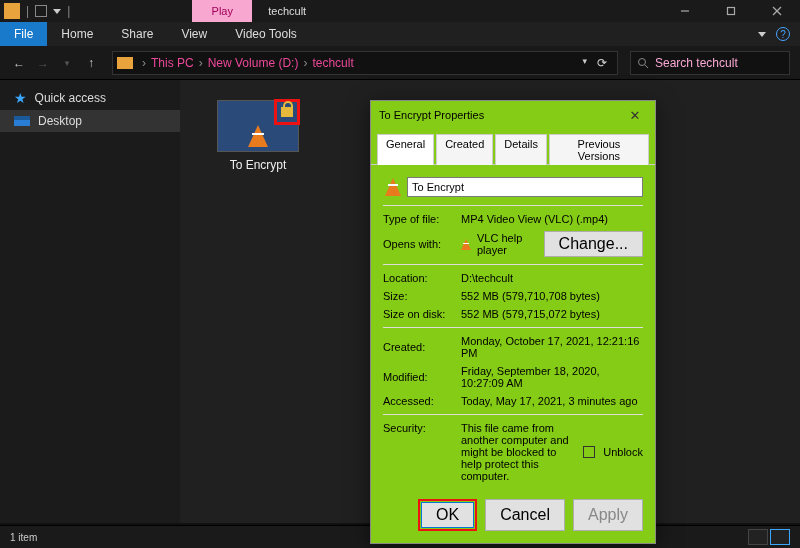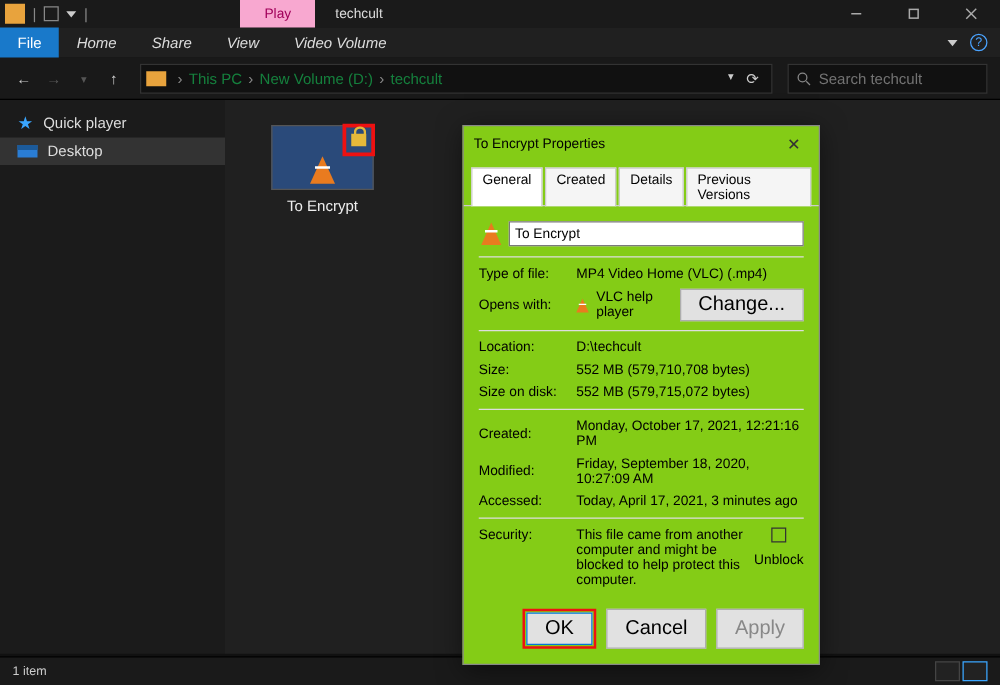--- a/index.html
+++ b/index.html
@@ -13,36 +13,36 @@
   .tb-down { width:0;height:0;border-left:4px solid transparent;border-right:4px solid transparent;border-top:5px solid #ccc; margin-left:2px; }
   .tb-play { margin-left:120px; background:#f8a8d0; color:#a0005a; height:22px; display:flex; align-items:center; justify-content:center; width:60px; font-size:11px; }
   .tb-tabname { margin-left:8px; color:#ddd; font-size:11px; padding:0 8px; }
   .tb-sys { margin-left:auto; display:flex; }
   .tb-btn { width:46px; height:22px; display:flex; align-items:center; justify-content:center; color:#aaa; }
   .tb-btn svg { width:10px; height:10px; }
 
   
   .ribbon { height:24px; background:#202020; display:flex; align-items:stretch; font-size:12px; }
   .rb-file { background:#1979ca; color:#fff; padding:0 14px; display:flex; align-items:center; }
-  .rb-item { color:#ddd; padding:0 14px; display:flex; align-items:center;font-style:italic; }
+  .rb-item { color:#ddd; padding:0 14px; display:flex; align-items:center; }
   .rb-right { margin-left:auto; display:flex; align-items:center; gap:10px; padding-right:10px; color:#ccc; }
   .rb-chev { width:0;height:0;border-left:4px solid transparent;border-right:4px solid transparent;border-top:5px solid #ccc; }
   .rb-help { width:14px;height:14px;border:1px solid #4aa3ff;border-radius:50%; display:flex;align-items:center;justify-content:center;color:#4aa3ff;font-size:10px; }
 
   
   .navrow { height:34px; background:#191919; display:flex; align-items:center; padding:0 10px; gap:6px; border-bottom:1px solid #000; }
   .nav-arrow { color:#ccc; width:18px; text-align:center; }
   .nav-arrow.dim { color:#555; }
   .up { color:#ccc; }
   .addr { flex:1; display:flex; align-items:center; background:#111; border:1px solid #333; height:24px; padding:0 4px; margin:0 6px; }
   .addr .folder-icon { width:16px;height:12px;background:#e8a33d; margin-right:6px; }
-  .addr .crumb { color:#15803d; padding:0 2px; }
+  .addr .crumb { color:#ec4899; padding:0 2px; }
   .addr .gt { color:#888; padding:0 3px; }
   .addr-right { display:flex; gap:10px; color:#ccc; margin-left:auto; padding:0 6px; }
-  .search { width:160px; height:24px; border:1px solid #333; background:#111; display:flex; align-items:center; color:#737373; padding:0 6px; gap:6px; }
+  .search { width:160px; height:24px; border:1px solid #333; background:#111; display:flex; align-items:center; color:#f9a8d4; padding:0 6px; gap:6px; }
   .search svg { width:12px; height:12px; }
 
   
   .body { display:flex; height:443px; }
   .sidebar { width:180px; background:#1b1b1b; padding-top:6px; }
   .sb-item { display:flex; align-items:center; gap:8px; padding:4px 14px; color:#ddd; }
   .sb-star { color:#3aa6ff; font-size:14px; }
   .sb-desktop-icon { width:16px;height:10px;background:#2a7dd4;border-top:4px solid #1b5a9a; }
   .sb-item.sel { background:#333; }
 
@@ -60,21 +60,21 @@
   .status { position:absolute; left:0; right:0; bottom:0; height:23px; background:#1a1a1a; color:#ccc; display:flex; align-items:center; padding:0 10px; font-size:10px; border-top:1px solid #000; }
   .status .right { margin-left:auto; display:flex; gap:2px; }
   .view-btn { width:20px; height:16px; border:1px solid #444; background:#222; }
   .view-btn.active { border-color:#3aa6ff; }
 
   
   .dialog { position:absolute; left:370px; top:100px; width:286px; background:#84cc16; color:#000; border:1px solid #888; font-size:11px; box-shadow:0 4px 20px rgba(0,0,0,.5); }
   .dlg-title { height:28px; display:flex; align-items:center; padding:0 8px; }
   .dlg-title .t { flex:1; }
   .dlg-close { width:24px; text-align:center; color:#333; font-size:13px; }
-  .tabs { display:flex; border-bottom:1px solid #ccc; padding:4px 6px 0 6px; gap:2px; font-size:11px; }
+  .tabs { display:flex; border-bottom:1px solid #ccc; padding:4px 6px 0 6px; gap:2px; font-size:11px;text-align:center; }
   .tab { padding:3px 8px; border:1px solid #ccc; border-bottom:none; background:#f5f5f5; position:relative; top:1px; }
   .tab.active { background:#fff; }
   .dlg-body { padding:8px 12px 4px 12px; }
   .row { display:flex; padding:3px 0; align-items:center; }
   .row .lbl { width:78px; color:#000; }
   .row .val { flex:1; color:#000; display:flex; align-items:center; gap:6px; }
   .namebox { border:1px solid #7a7a7a; padding:3px 4px; width:100%; font-size:11px; }
   .hr { border-top:1px solid #ddd; margin:4px 0; }
   .small-cone { width:0;height:0;border-left:8px solid transparent;border-right:8px solid transparent;border-bottom:18px solid #e97b1f; position:relative; margin:2px 6px 2px 2px; }
   .small-cone::after { content:""; position:absolute; left:-5px; top:6px; width:10px;height:2px;background:#fff; }
@@ -117,21 +117,21 @@
         </svg>
       </div>
   </div>
 </div>
 
 <div class="ribbon">
   <div class="rb-file">File</div>
   <div class="rb-item">Home</div>
   <div class="rb-item">Share</div>
   <div class="rb-item">View</div>
-  <div class="rb-item">Video Volume</div>
+  <div class="rb-item">Video Tools</div>
   <div class="rb-right">
     <div class="rb-chev"></div>
     <div class="rb-help">?</div>
   </div>
 </div>
 
 <div class="navrow">
   <div class="nav-arrow">←</div>
   <div class="nav-arrow dim">→</div>
   <div class="nav-arrow dim" style="font-size:9px;">▾</div>
@@ -155,21 +155,21 @@
         <line x1="8" y1="8" x2="11" y2="11" stroke="#888"></line>
       </svg>
     <span>Search techcult</span>
   </div>
 </div>
 
 <div class="body">
   <div class="sidebar">
     <div class="sb-item">
       <span class="sb-star">★</span>
-      <span>Quick player</span>
+      <span>Quick access</span>
     </div>
     <div class="sb-item sel">
       <span class="sb-desktop-icon"></span>
       <span>Desktop</span>
     </div>
   </div>
 
   <div class="content">
     <div class="file-wrap">
       <div class="thumb">
@@ -205,21 +205,21 @@
   <div class="dlg-body">
     <div class="row">
       <div class="small-cone"></div>
       <div class="val">
           <input class="namebox" value="To Encrypt" style="">
         </div>
     </div>
     <div class="hr"></div>
     <div class="row">
       <div class="lbl">Type of file:</div>
-      <div class="val">MP4 Video Home (VLC) (.mp4)</div>
+      <div class="val">MP4 Video View (VLC) (.mp4)</div>
     </div>
     <div class="row">
       <div class="lbl">Opens with:</div>
       <div class="val">
         <div class="tiny-cone"></div>
         <span>VLC help player</span>
         <span style="flex:1"></span>
         <button class="btn">Change...</button>
       </div>
     </div>
@@ -240,28 +240,28 @@
     <div class="row">
       <div class="lbl">Created:</div>
       <div class="val">Monday, October 17, 2021, 12:21:16 PM</div>
     </div>
     <div class="row">
       <div class="lbl">Modified:</div>
       <div class="val">Friday, September 18, 2020, 10:27:09 AM</div>
     </div>
     <div class="row">
       <div class="lbl">Accessed:</div>
-      <div class="val">Today, April 17, 2021, 3 minutes ago</div>
+      <div class="val">Today, May 17, 2021, 3 minutes ago</div>
     </div>
     <div class="hr"></div>
     <div class="row" style="align-items:flex-start;">
       <div class="lbl">Security:</div>
-      <div class="val" style="align-items:flex-start;">
+      <div class="val" style="align-items:center;">
         <span style="flex:1">This file came from another computer and might be blocked to help protect this computer.</span>
-        <span style="display:flex;align-items:center;gap:8px;flex-direction:column;">
+        <span style="display:flex;align-items:center;gap:8px;">
           <div class="chk"></div>
           <span>Unblock</span>
         </span>
       </div>
     </div>
   </div>
   <div class="dlg-foot">
     <span class="ok-wrap">
       <button class="btn" style="background:#e1e1e1;border-color:#0078d7;">OK</button>
     </span>

